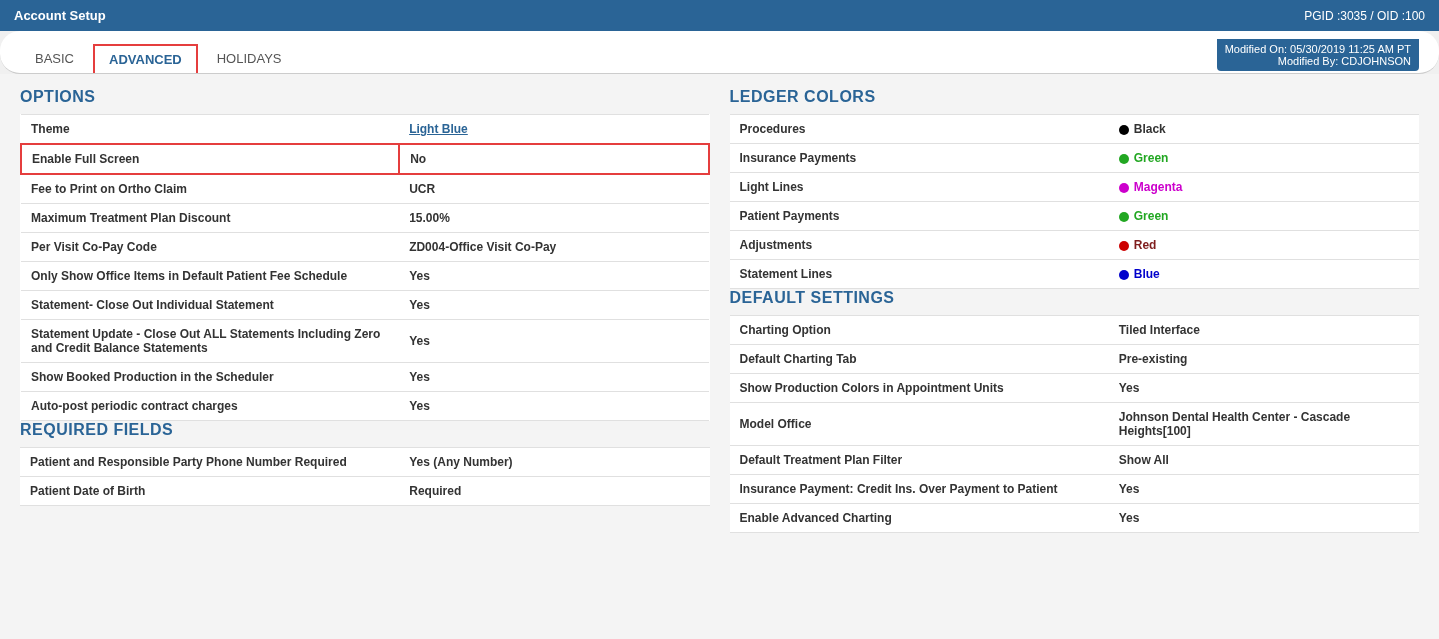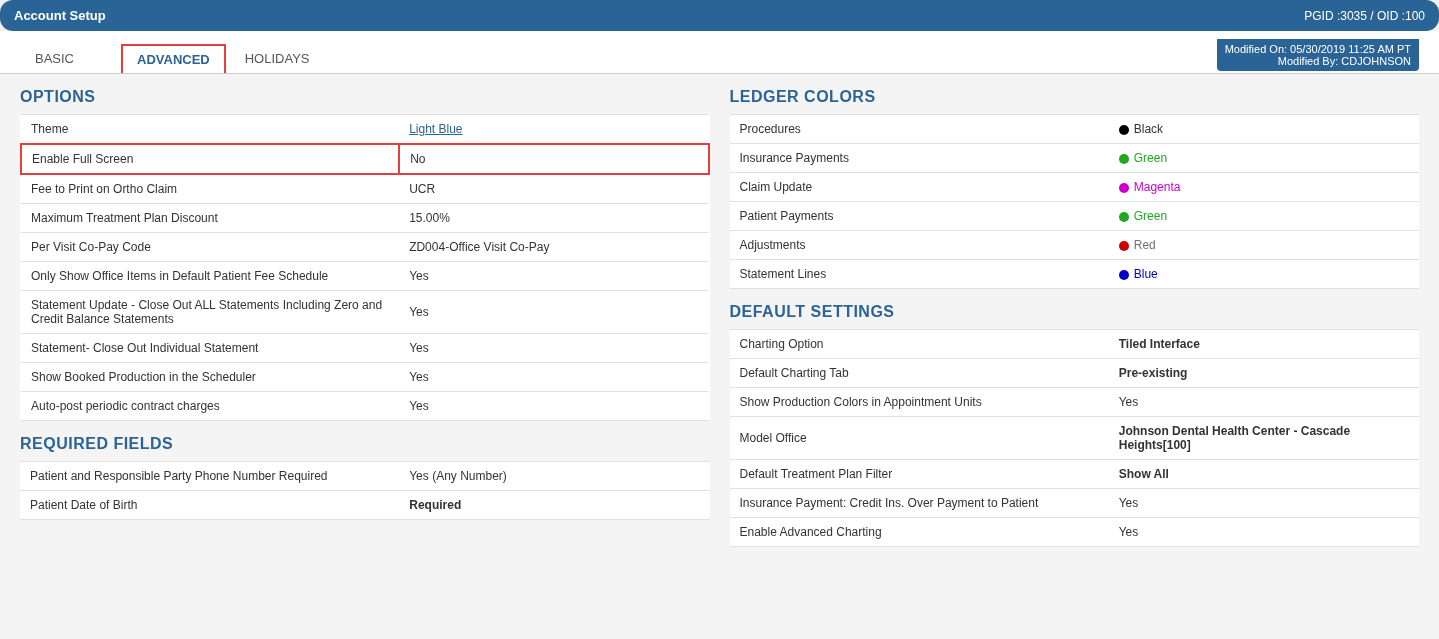--- a/index.html
+++ b/index.html
@@ -7,49 +7,48 @@
 
     .top-bar {
       background: #2a6496;
       color: white;
       padding: 8px 14px;
       font-size: 13px;
       font-weight: bold;
       display: flex;
       justify-content: space-between;
       align-items: center;
-      border-radius: 13px;
     }
     .top-bar-right { font-size: 12px; font-weight: normal; }
 
     .tab-bar {
       background: #fff;
       padding: 8px 20px 0 20px;
       border-bottom: 1px solid #ccc;
       display: flex;
       align-items: flex-end;
       justify-content: space-between;
+      border-radius: 20px;
     }
     .tabs { display: flex; gap: 4px; }
     .tab {
       padding: 6px 14px;
       cursor: pointer;
       font-size: 13px;
       color: #555;
       border: 1px solid transparent;
       border-bottom: none;
       background: transparent;
     }
     .tab.active {
       color: #2a6496;
       border: 2px solid #e53e3e;
       border-bottom: none;
       font-weight: bold;
       background: #fff;
-      margin-left: 28px;
     }
     .modified-info {
       background: #2a6496;
       color: white;
       font-size: 11px;
       padding: 4px 8px;
       border-radius: 0 0 4px 4px;
       text-align: right;
       margin-bottom: 2px;
     }
@@ -70,21 +69,21 @@
       font-size: 16px;
       font-weight: bold;
       margin-bottom: 8px;
       letter-spacing: 0.5px;
     }
 
     table.data-table {
       width: 100%;
       border-collapse: collapse;
       background: #fff;
-      margin-bottom: 14px;
+      font-weight: bold;
     }
     table.data-table tr {
       border-bottom: 1px solid #e0e0e0;
     }
     table.data-table tr:first-child { border-top: 1px solid #e0e0e0; }
     table.data-table td {
       padding: 7px 10px;
       font-size: 12px;
       vertical-align: middle;
     }
@@ -156,25 +155,25 @@
           </tr>
           <tr>
             <td>Per Visit Co-Pay Code</td>
             <td>ZD004-Office Visit Co-Pay</td>
           </tr>
           <tr>
             <td>Only Show Office Items in Default Patient Fee Schedule</td>
             <td>Yes</td>
           </tr>
           <tr>
+            <td>Statement- Close Out Individual Statement</td>
+            <td>Yes</td>
+          </tr>
+          <tr>
             <td>Statement Update - Close Out ALL Statements Including Zero and Credit Balance Statements</td>
-            <td>Yes</td>
-          </tr>
-          <tr>
-            <td>Statement- Close Out Individual Statement</td>
             <td>Yes</td>
           </tr>
           <tr>
             <td>Show Booked Production in the Scheduler</td>
             <td>Yes</td>
           </tr>
           <tr>
             <td>Auto-post periodic contract charges</td>
             <td>Yes</td>
           </tr>
@@ -204,30 +203,30 @@
       <tbody id="ledger-colors-tbody">
           <tr>
             <td>Procedures</td>
             <td><span class="color-dot" style="background: rgb(0, 0, 0);"></span><span style="color: rgb(51, 51, 51);">Black</span></td>
           </tr>
           <tr>
             <td>Insurance Payments</td>
             <td><span class="color-dot" style="background: rgb(34, 167, 34);"></span><span style="color: rgb(34, 167, 34);">Green</span></td>
           </tr>
           <tr>
-            <td>Claim Update</td>
+            <td>Light Lines</td>
             <td><span class="color-dot" style="background: rgb(204, 0, 204);"></span><span style="color: rgb(204, 0, 204);">Magenta</span></td>
           </tr>
           <tr>
             <td>Patient Payments</td>
             <td><span class="color-dot" style="background: rgb(34, 167, 34);"></span><span style="color: rgb(34, 167, 34);">Green</span></td>
           </tr>
           <tr>
             <td>Adjustments</td>
-            <td><span class="color-dot" style="background: rgb(204, 0, 0);"></span><span style="color: #737373;">Red</span></td>
+            <td><span class="color-dot" style="background: rgb(204, 0, 0);"></span><span style="color: #7f1d1d;">Red</span></td>
           </tr>
           <tr>
             <td>Statement Lines</td>
             <td><span class="color-dot" style="background: rgb(0, 0, 204);"></span><span style="color: rgb(0, 0, 204);">Blue</span></td>
           </tr>
         </tbody>
     </table>
 
     <div class="section-title">DEFAULT SETTINGS</div>
     <table class="data-table">

